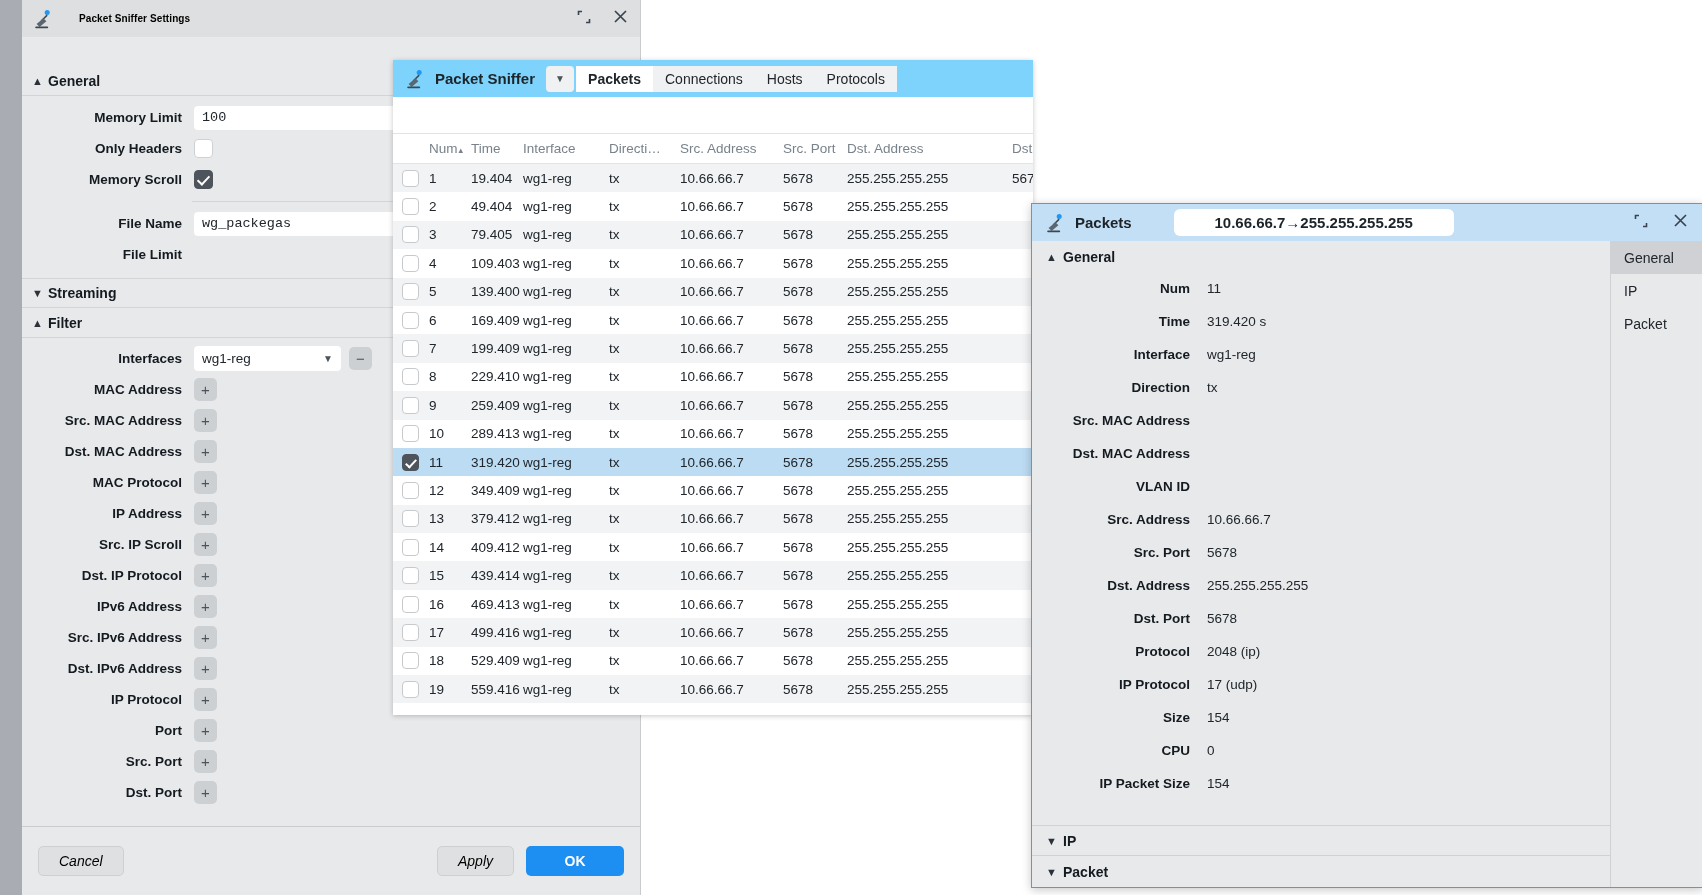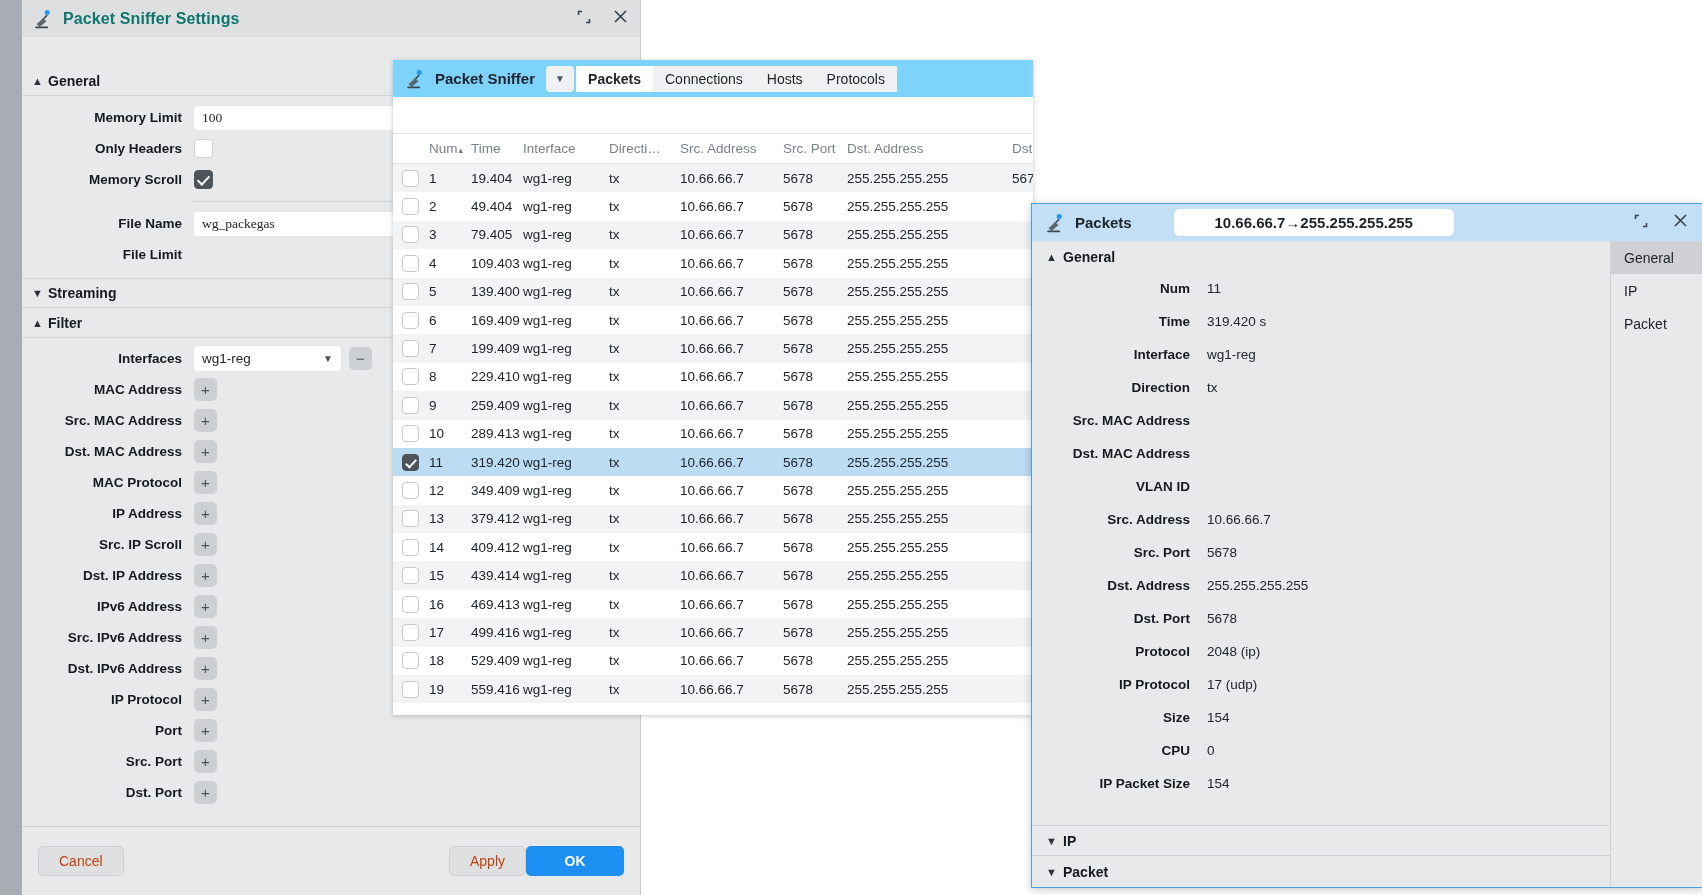--- a/index.html
+++ b/index.html
@@ -22,21 +22,21 @@
     background:#e8e9ea; box-shadow: 0 0 0 1px #c9cbcd;
   }
   #settings-leftgutter {
     position:absolute; left:0; top:0; width:22px; height:895px; background:#a9adb3;
   }
   #settings-titlebar {
     position:absolute; left:22px; top:0; width:618px; height:37px;
     background:#dedfe1; display:flex; align-items:center; padding:0 12px;
   }
   #settings-title {
-    font-size:16px; font-weight:bold; color:#0f766e; margin-left:9px; letter-spacing:.1px;
+    font-size:10px; font-weight:bold; color:#000000; margin-left:25px; letter-spacing:.1px;
   }
   .titlebar-controls { margin-left:auto; display:flex; align-items:center; gap:22px; }
 
   #settings-status {
     position:absolute; left:22px; top:37px; width:618px; height:28px;
     background:#e8e9ea; display:flex; align-items:center; justify-content:center;
     border-bottom:1px solid #c9cbcd;
   }
   #settings-status span { font-size:14px; color:#20262c; }
 
@@ -52,21 +52,21 @@
   .section-head .st { font-size:14px; font-weight:bold; color:#141a20; }
 
   .frow { display:flex; align-items:center; height:31px; padding-left:10px; }
   .flabel {
     width:162px; text-align:right; padding-right:12px;
     font-size:13.5px; font-weight:bold; color:#141a20; white-space:nowrap;
   }
   .ftext {
     height:24px; background:#ffffff; border:none; border-radius:4px;
     font-size:13.5px; color:#20262c; padding:0 8px; width:330px;
-    display:flex; align-items:center; font-family:Liberation Serif, serif;
+    display:flex; align-items:center; font-family:Liberation Mono, monospace;
   }
   .fcheck {
     width:19px; height:19px; border-radius:4px; background:#ffffff; border:1px solid #cfd2d5;
     display:inline-block;
   }
   .fcheck.on {
     background:#4d545c; border-color:#4d545c; position:relative;
   }
   .fcheck.on::after {
     content:""; position:absolute; left:5px; top:2px; width:5px; height:10px;
@@ -89,23 +89,23 @@
 
   #settings-footer {
     position:absolute; left:22px; top:826px; width:618px; height:69px;
     background:#e8e9ea; border-top:1px solid #c9cbcd;
     display:flex; align-items:center; padding:0 16px;
   }
   .btn {
     height:30px; border-radius:5px; font-size:14px; display:flex; align-items:center;
     justify-content:center; padding:0 20px; font-family:"Liberation Sans", sans-serif;
   }
-  .btn.grey { background:#dfe0e2; color:#c2410c; border:1px solid #cdd0d3; }
+  .btn.grey { background:#dfe0e2; color:#000000; border:1px solid #cdd0d3;font-style:italic; }
   .btn.blue { background:#1d8ef2; color:#fff; font-weight:bold; border:none; min-width:98px;}
-  .footer-right { margin-left:auto; display:flex; }
+  .footer-right { margin-left:auto; display:flex; gap:12px; }
 
   
   #settings-colsplit {
     position:absolute; left:450px; top:66px; width:1px; height:760px; background:#cfd1d4;
   }
 
   
   #sniffer-window {
     position:absolute; left:393px; top:60px; width:640px; height:655px;
     background:#ffffff; box-shadow:0 1px 5px rgba(0,0,0,.22);
@@ -319,21 +319,21 @@
       </div>
       <div class="frow">
         <span class="flabel">IP Address</span>
         <span class="btn-sq plus">+</span>
       </div>
       <div class="frow">
         <span class="flabel">Src. IP Scroll</span>
         <span class="btn-sq plus">+</span>
       </div>
       <div class="frow">
-        <span class="flabel">Dst. IP Address</span>
+        <span class="flabel">Dst. IP Protocol</span>
         <span class="btn-sq plus">+</span>
       </div>
       <div class="frow">
         <span class="flabel">IPv6 Address</span>
         <span class="btn-sq plus">+</span>
       </div>
       <div class="frow">
         <span class="flabel">Src. IPv6 Address</span>
         <span class="btn-sq plus">+</span>
       </div>

